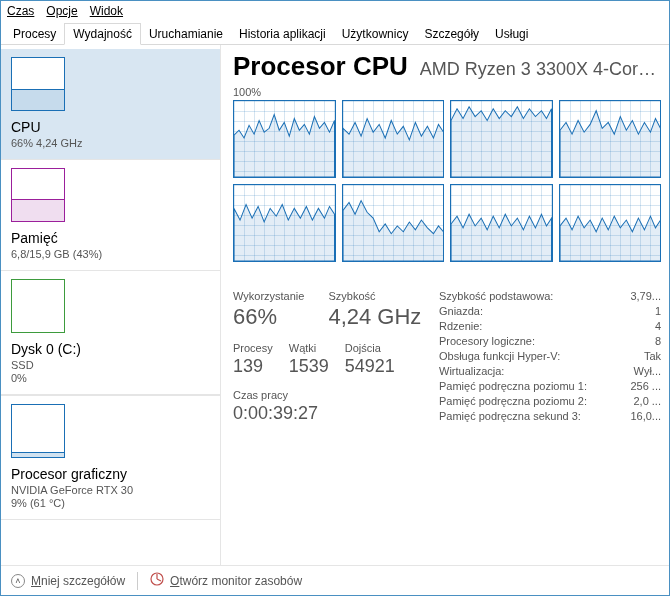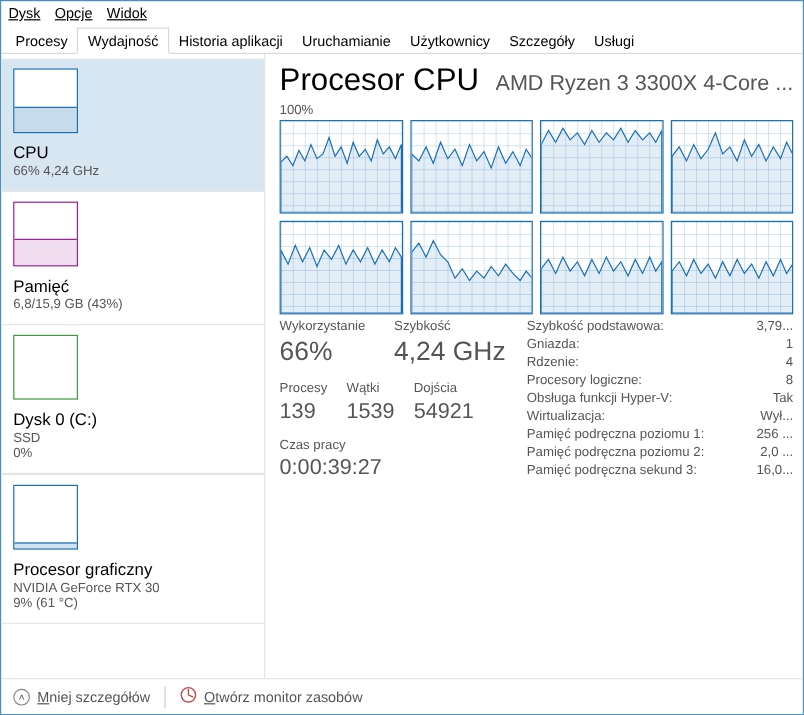--- a/index.html
+++ b/index.html
@@ -32,36 +32,36 @@
   .srow .thumb.net { border-color: #c97a2b; }
   .srow .thumb.gpu { border-color: #1a6fb5; }
   .srow .info .t { font-size: 14px; color: #000; }
   .srow .info .s { font-size: 11px; color: #555; margin-top: 2px; }
   .srow .info .s2 { font-size: 11px; color: #555; margin-top: 1px; }
   .srow .info .faded { color: #aaa; }
   .sep { height: 1px; background: #e5e5e5; margin: 0; }
   
   .main { flex: 1; padding: 6px 8px 8px 12px; display: flex; flex-direction: column; min-width: 0; overflow: hidden; }
   .mhead { display: flex; align-items: baseline; justify-content: space-between; white-space: nowrap; }
-  .mhead .h1 { font-size: 26px; font-weight: 400; color: #000; }
+  .mhead .h1 { font-size: 26px; font-weight: 700; color: #000; }
   .mhead .h2 { font-size: 18px; color: #555; overflow: hidden; text-overflow: ellipsis; margin-left: 12px; }
   .axislabels { display: flex; justify-content: space-between; font-size: 11px; color: #555; margin-top: 4px; }
   
   .charts { display: grid; grid-template-columns: repeat(4, 1fr); grid-template-rows: repeat(2, 78px); gap: 6px; margin-top: 2px; }
   .cell { border: 1px solid #1a6fb5; position: relative; background: #fff; overflow: hidden; }
   .cell .grid { position: absolute; inset: 0;
     background-image:
       linear-gradient(to right, rgba(26,111,181,0.18) 1px, transparent 1px),
       linear-gradient(to bottom, rgba(26,111,181,0.18) 1px, transparent 1px);
     background-size: 10px 10px;
   }
   .cell svg { position: absolute; inset: 0; width: 100%; height: 100%; }
   .cell path { stroke: #1a6fb5; stroke-width: 1; fill: rgba(26,111,181,0.12); }
   
-  .stats { display: flex; margin-top: 4px; gap: 16px; font-size: 11px; color: #555; }
+  .stats { display: flex; margin-top: 28px; gap: 16px; font-size: 11px; color: #555; }
   .left-stats { flex: 0 0 190px; }
   .left-stats .toprow { display: flex; gap: 24px; }
   .left-stats .lab { font-size: 11px; color: #555; }
   .left-stats .val { font-size: 22px; color: #555; margin-top: 2px; }
   .left-stats .secrow { display: flex; gap: 16px; margin-top: 12px; }
   .left-stats .uptime { margin-top: 12px; }
   .right-stats { flex: 1; font-size: 11px; color: #555; min-width: 0; }
   .right-stats .kv { display: flex; justify-content: space-between; margin-bottom: 3px; white-space: nowrap; gap: 24px; }
   .right-stats .kv .k { overflow: hidden; text-overflow: ellipsis; padding-right: 8px; }
   
@@ -77,30 +77,30 @@
   .thumb.gpu .bar { height: 9%; background: rgba(26,111,181,0.2); border-top: 1px solid #1a6fb5; }
   .thumb.net svg { position: absolute; inset: 0; width: 100%; height: 100%; }
 </style>
 </head>
 <body>
 
 <div class="window">
 
 
   <div class="menubar">
-    <span class="mitem"><span class="u">Dysk</span></span>
+    <span class="mitem"><span class="u">Czas</span></span>
     <span class="mitem"><span class="u">Opcje</span></span>
     <span class="mitem"><span class="u">Widok</span></span>
   </div>
 
   <div class="tabs">
     <div class="tab">Procesy</div>
     <div class="tab active">Wydajność</div>
+    <div class="tab">Uruchamianie</div>
     <div class="tab">Historia aplikacji</div>
-    <div class="tab">Uruchamianie</div>
     <div class="tab">Użytkownicy</div>
     <div class="tab">Szczegóły</div>
     <div class="tab">Usługi</div>
   </div>
 
   <div class="body">
 
     <div class="sidebar">
 
       <div class="srow sel">

